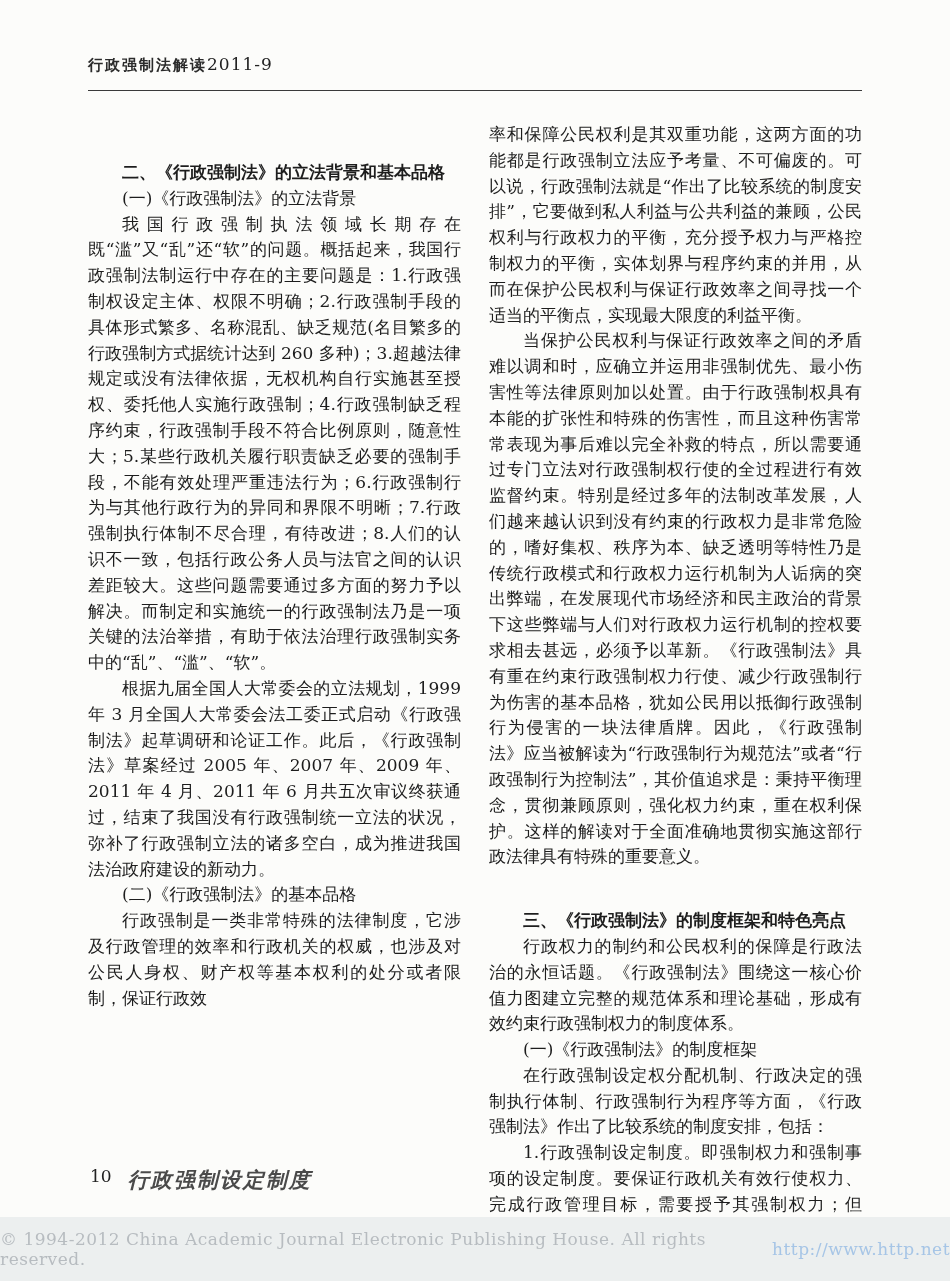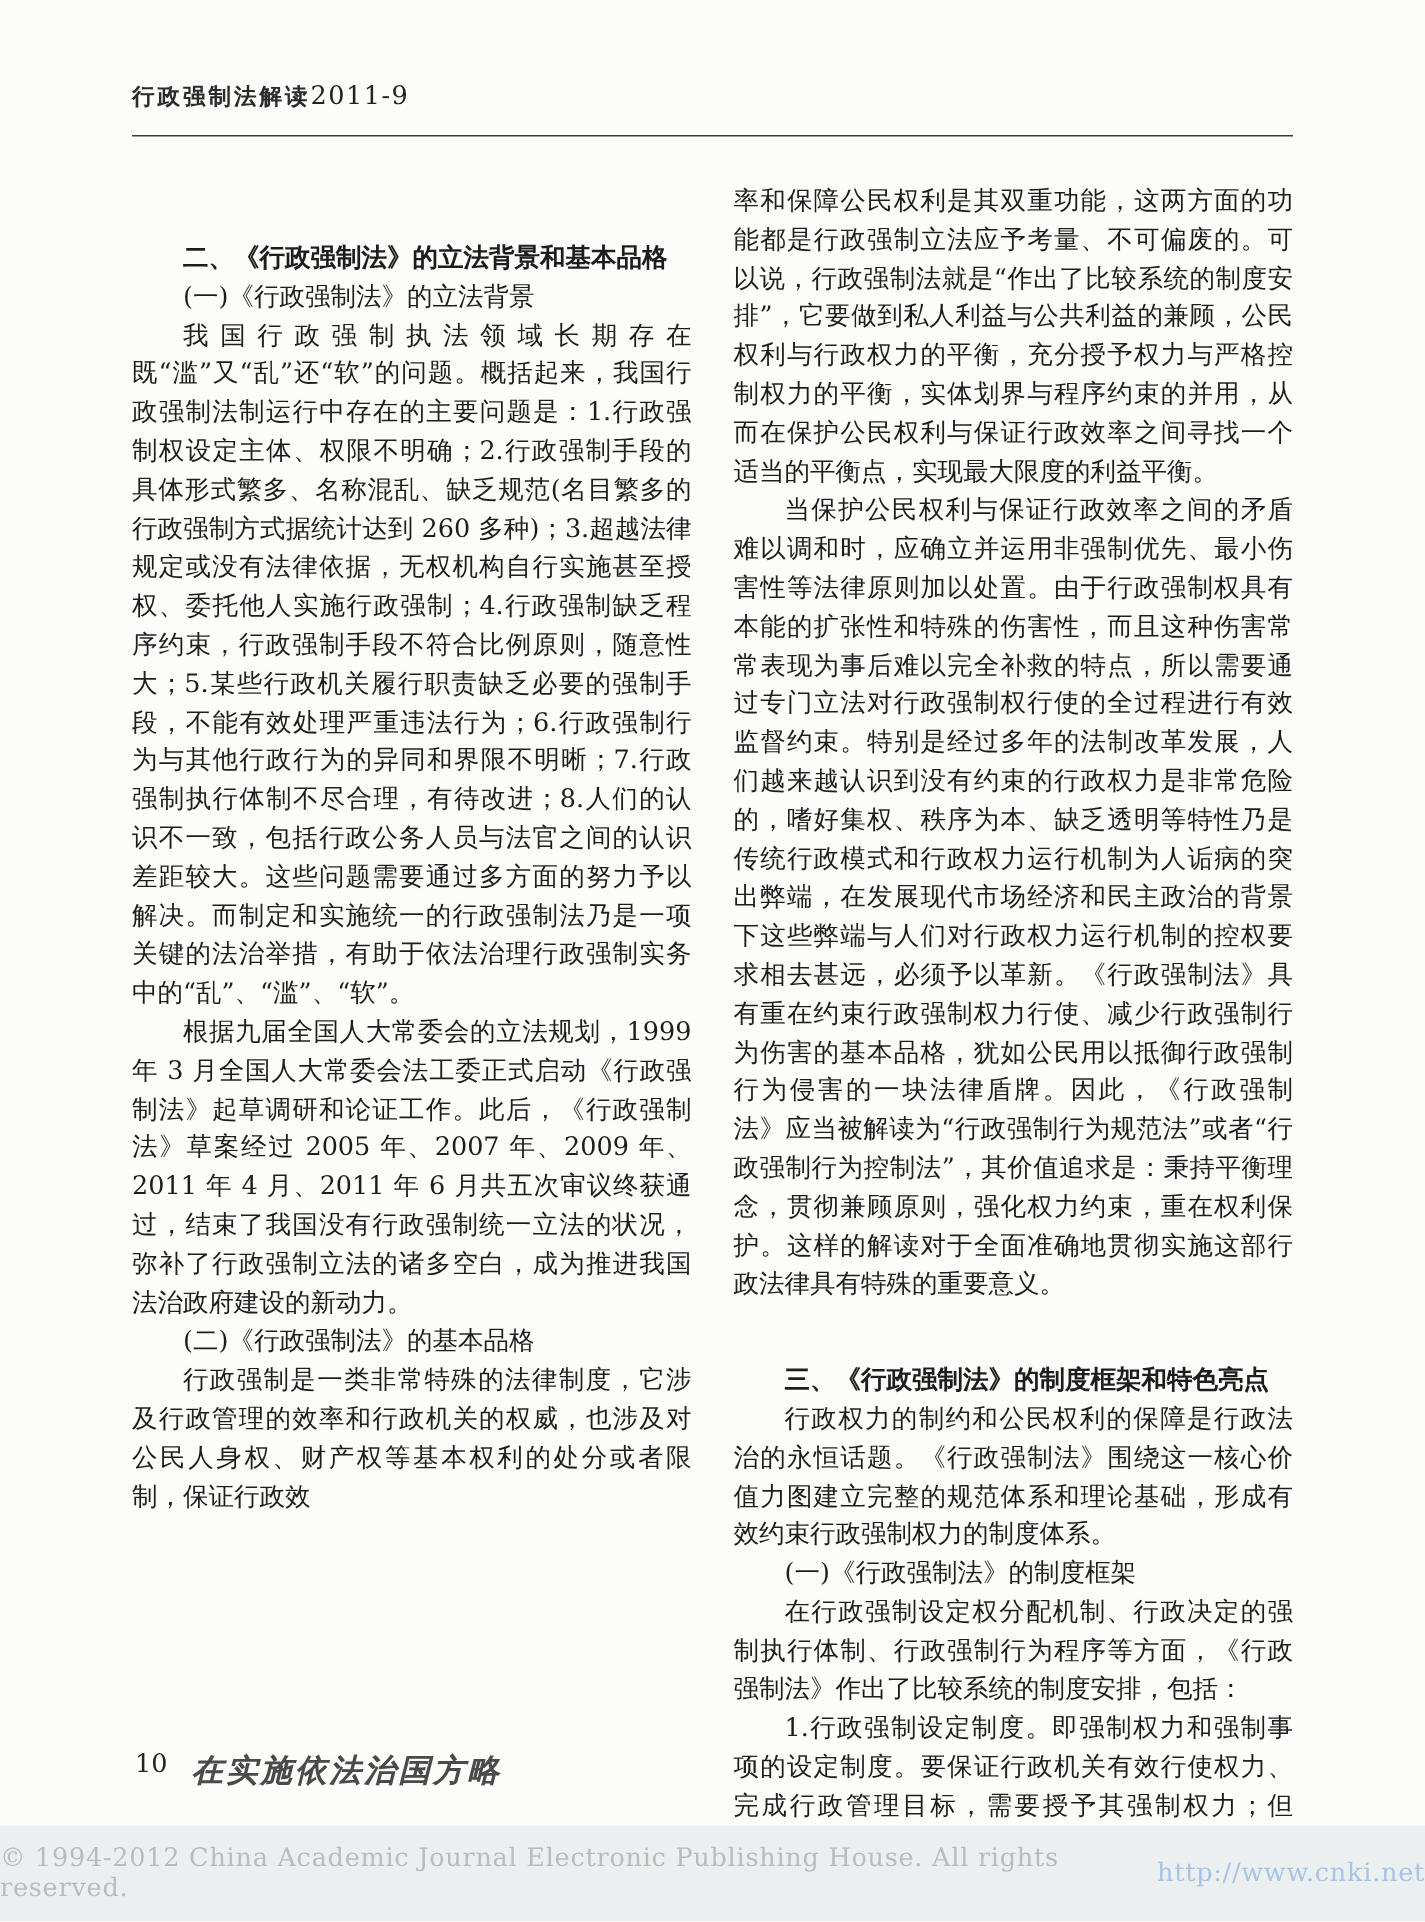--- a/index.html
+++ b/index.html
@@ -75,21 +75,21 @@
       <p class="heading">三、《行政强制法》的制度框架和特色亮点</p>
       <p>行政权力的制约和公民权利的保障是行政法治的永恒话题。《行政强制法》围绕这一核心价值力图建立完整的规范体系和理论基础，形成有效约束行政强制权力的制度体系。</p>
       <p class="subheading">(一)《行政强制法》的制度框架</p>
       <p>在行政强制设定权分配机制、行政决定的强制执行体制、行政强制行为程序等方面，《行政强制法》作出了比较系统的制度安排，包括：</p>
       <p>1.行政强制设定制度。即强制权力和强制事项的设定制度。要保证行政机关有效行使权力、完成行政管理目标，需要授予其强制权力；但是，授予强制权力</p>
     </div>
   </div>
 
   <div class="footer">
     <span class="page-number">10</span>
-    <span class="journal-logo">在实施依法治国方略</span>
+    <span class="journal-logo">行政强制设定制度</span>
   </div>
 
   <div class="copyright-bar">
     <span>© 1994-2012 China Academic Journal Electronic Publishing House. All rights reserved.</span>
-    <a class="cnki-url" href="#">http://www.cnki.net</a>
+    <a class="cnki-url" href="#">http://www.http.net</a>
   </div>
 
 </div>
 
 </body></html>

